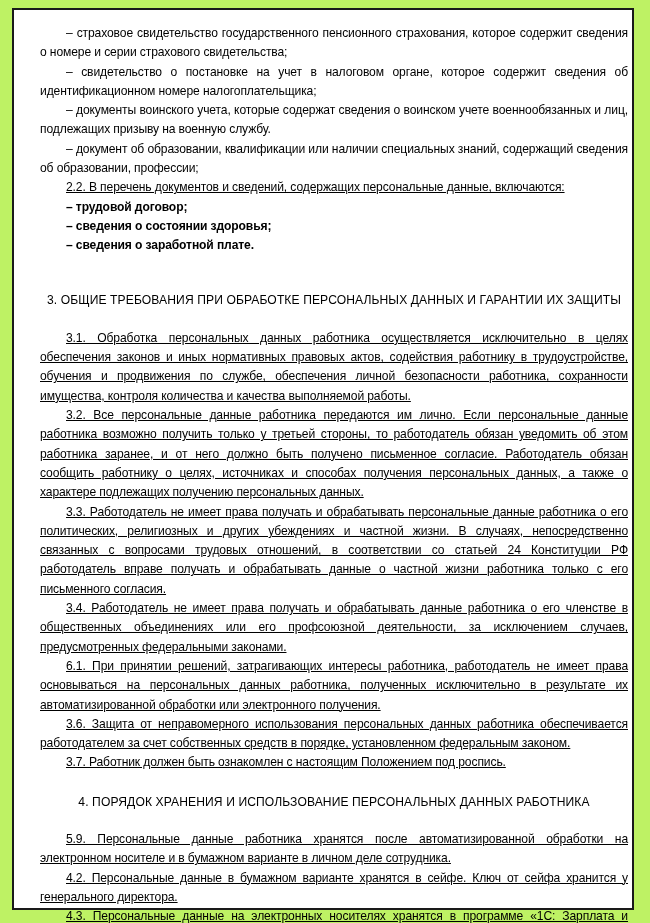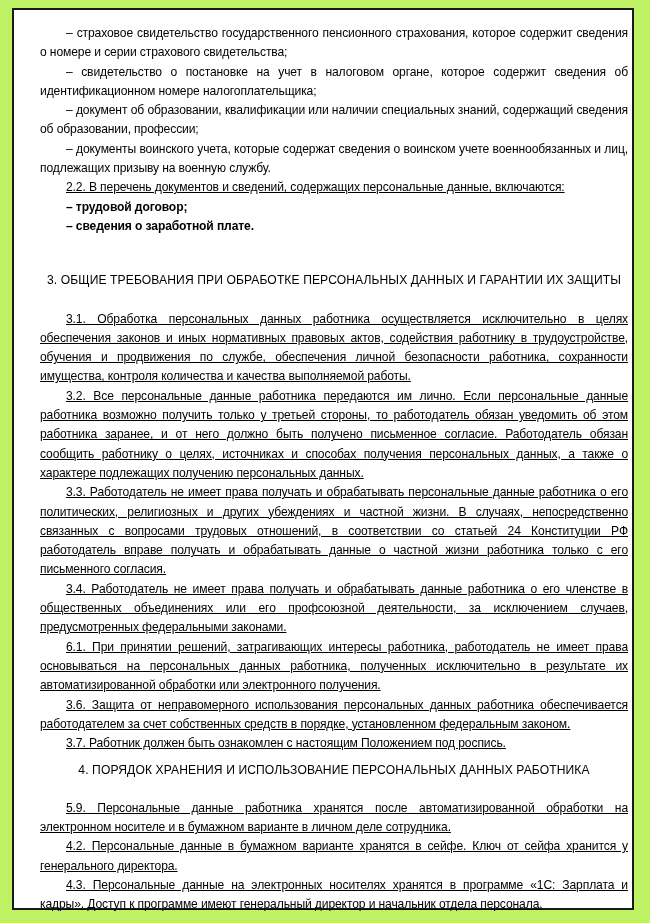--- a/index.html
+++ b/index.html
@@ -78,39 +78,40 @@
     text-indent: 0;
     margin-top: 35px;
     margin-bottom: 19px;
     font-weight: normal;
     font-size: 12.1px;
     line-height: 19.3px;
     letter-spacing: 0.1px;
   }
 
   .heading.sec4 {
-    margin-top: 8px;
+    margin-top: 20px;
     margin-bottom: 18px;
   }
 </style>
 </head>
 <body>
 
 <div class="page">
   <div class="page-frame">
     <div class="content">
 
       <p class="dash-item">– страховое свидетельство государственного пенсионного страхования, которое содержит сведения о номере и серии страхового свидетельства;</p>
       <p class="dash-item">– свидетельство о постановке на учет в налоговом органе, которое содержит сведения об идентификационном номере налогоплательщика;</p>
+      <p class="dash-item">– документы воинского учета, которые содержат сведения о воинском учете военнообязанных и лиц, подлежащих призыву на военную службу.</p>
       <p class="dash-item">– документ об образовании, квалификации или наличии специальных знаний, содержащий сведения об образовании, профессии;</p>
-      <p class="dash-item">– документы воинского учета, которые содержат сведения о воинском учете военнообязанных и лиц, подлежащих призыву на военную службу.</p>
 
       <p class="para">2.2. В перечень документов и сведений, содержащих персональные данные, включаются:</p>
 
       <p class="dash-item single">– трудовой договор;</p>
+      <p class="dash-item single">– сведения о состоянии здоровья;</p>
       <p class="dash-item single">– сведения о заработной плате.</p>
 
       <p class="heading">3. ОБЩИЕ ТРЕБОВАНИЯ ПРИ ОБРАБОТКЕ ПЕРСОНАЛЬНЫХ ДАННЫХ И ГАРАНТИИ ИХ ЗАЩИТЫ</p>
 
       <p class="para">3.1. Обработка персональных данных работника осуществляется исключительно в целях обеспечения законов и иных нормативных правовых актов, содействия работнику в трудоустройстве, обучения и продвижения по службе, обеспечения личной безопасности работника, сохранности имущества, контроля количества и качества выполняемой работы.</p>
       <p class="para">3.2. Все персональные данные работника передаются им лично. Если персональные данные работника возможно получить только у третьей стороны, то работодатель обязан уведомить об этом работника заранее, и от него должно быть получено письменное согласие. Работодатель обязан сообщить работнику о целях, источниках и способах получения персональных данных, а также о характере подлежащих получению персональных данных.</p>
       <p class="para">3.3. Работодатель не имеет права получать и обрабатывать персональные данные работника о его политических, религиозных и других убеждениях и частной жизни. В случаях, непосредственно связанных с вопросами трудовых отношений, в соответствии со статьей 24 Конституции РФ работодатель вправе получать и обрабатывать данные о частной жизни работника только с его письменного согласия.</p>
       <p class="para">3.4. Работодатель не имеет права получать и обрабатывать данные работника о его членстве в общественных объединениях или его профсоюзной деятельности, за исключением случаев, предусмотренных федеральными законами.</p>
       <p class="para">6.1. При принятии решений, затрагивающих интересы работника, работодатель не имеет права основываться на персональных данных работника, полученных исключительно в результате их автоматизированной обработки или электронного получения.</p>
       <p class="para">3.6. Защита от неправомерного использования персональных данных работника обеспечивается работодателем за счет собственных средств в порядке, установленном федеральным законом.</p>

